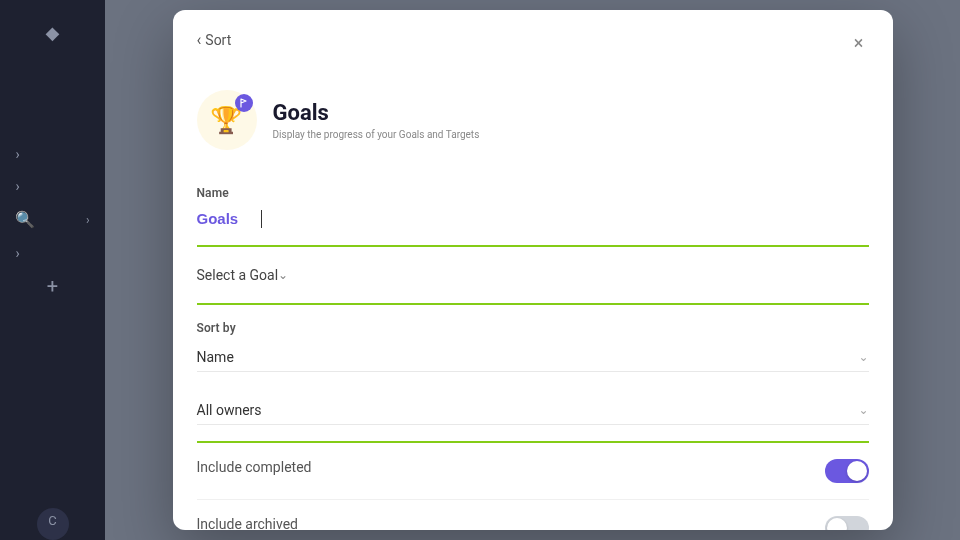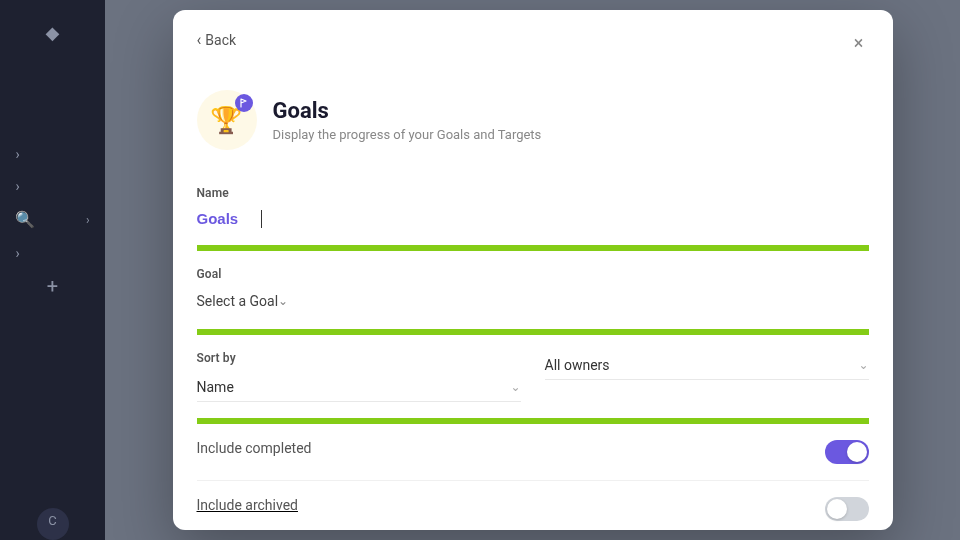--- a/index.html
+++ b/index.html
@@ -152,32 +152,32 @@
     }
 
     .modal-title-text h1 {
       font-size: 22px;
       font-weight: 700;
       color: #1a1a2e;
       line-height: 1.2;
     }
 
     .modal-title-text p {
-      font-size: 13px;
+      font-size: 10px;
       color: #888;
       margin-top: 3px;
     }
 
     .modal-body {
       padding: 0 24px 20px;
     }
 
     .form-section {
       padding: 16px 0;
-      border-bottom: 6px solid #84cc16;
+      border-bottom: 2px solid #84cc16;
     }
 
     .form-section:last-of-type {
       border-bottom: none;
     }
 
     .field-label {
       font-size: 12px;
       font-weight: 600;
       color: #555;
@@ -227,21 +227,21 @@
       width: fit-content;
     }
 
     .select-btn .chevron {
       color: #888;
       font-size: 12px;
     }
 
     .two-col {
       display: grid;
-      grid-template-columns: 1fr 1fr;
+      grid-template-columns: 1fr;
       gap: 24px;
     }
 
     .sort-select, .people-select {
       display: flex;
       align-items: center;
       justify-content: space-between;
       font-size: 14px;
       color: #333;
       cursor: pointer;
@@ -327,21 +327,21 @@
   </div>
   <div style="margin-top: auto; padding-bottom: 8px; color:#8b92a5; font-size:13px; border-radius:50%; width:32px; height:32px; background:#2d3148; display:flex; align-items:center; justify-content:center;">C</div>
 </div>
 
 <div class="modal">
   <div class="modal-box">
 
     <div style="position: relative; height: 48px;">
       <div class="back-btn">
         <span style="font-size:16px;">‹</span>
-        <span>Back</span>
+        <span>Sort</span>
       </div>
       <div class="close-btn">
         <span>×</span>
       </div>
     </div>
 
     <div class="modal-title-area">
       <div class="icon-circle">
         <span>🏆</span>
         <div class="icon-badge">
@@ -360,21 +360,20 @@
 
       <div class="form-section">
         <div class="field-label">Name</div>
         <div class="cursor-line">
           <input type="text" class="text-input" value="Goals" style="color: rgb(107, 88, 224); font-weight: 600; font-size: 15px; width: 60px; border: none; outline: none; background: transparent;">
           <span class="text-cursor"></span>
         </div>
       </div>
 
       <div class="form-section">
-        <div class="field-label">Goal</div>
         <div class="select-btn">
           <span>Select a Goal</span>
           <span class="chevron">⌄</span>
         </div>
       </div>
 
       <div class="form-section two-col">
         <div>
           <div class="field-label">Sort by</div>
           <div class="sort-select">

